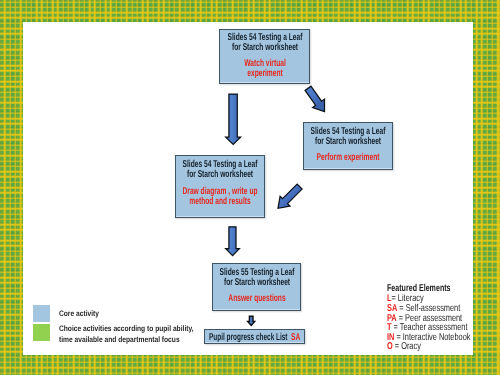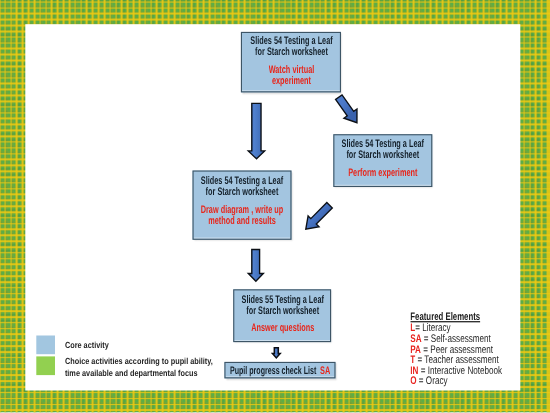--- a/index.html
+++ b/index.html
@@ -30,21 +30,21 @@
       transform-origin:center top;}
   .ttl{color:#14202a;}
   .act{color:#e8261b;}
 
   
   .sw{position:absolute;width:17px;height:17px;}
   .lg-txt{position:absolute;color:#262626;font-weight:bold;font-size:8px;line-height:8px;
           white-space:nowrap;transform:scaleX(0.832);transform-origin:left top;}
 
   
-  #fe{position:absolute;left:373px;top:284px;text-decoration:underline;}
+  #fe{position:absolute;left:387px;top:284px;}
   #fe .h{font-weight:bold;font-size:10px;color:#1a1a1a;line-height:10px;white-space:nowrap;
          transform:scaleX(0.71);transform-origin:left top;}
   #fe .row{position:absolute;left:0;font-size:10px;color:#262626;line-height:10px;white-space:nowrap;
          transform:scaleX(0.738);transform-origin:left top;}
   #fe .k{color:#e8231f;font-weight:bold;}
 
   svg{position:absolute;left:0;top:0;overflow:visible;}
 </style>
 </head>
 <body>

